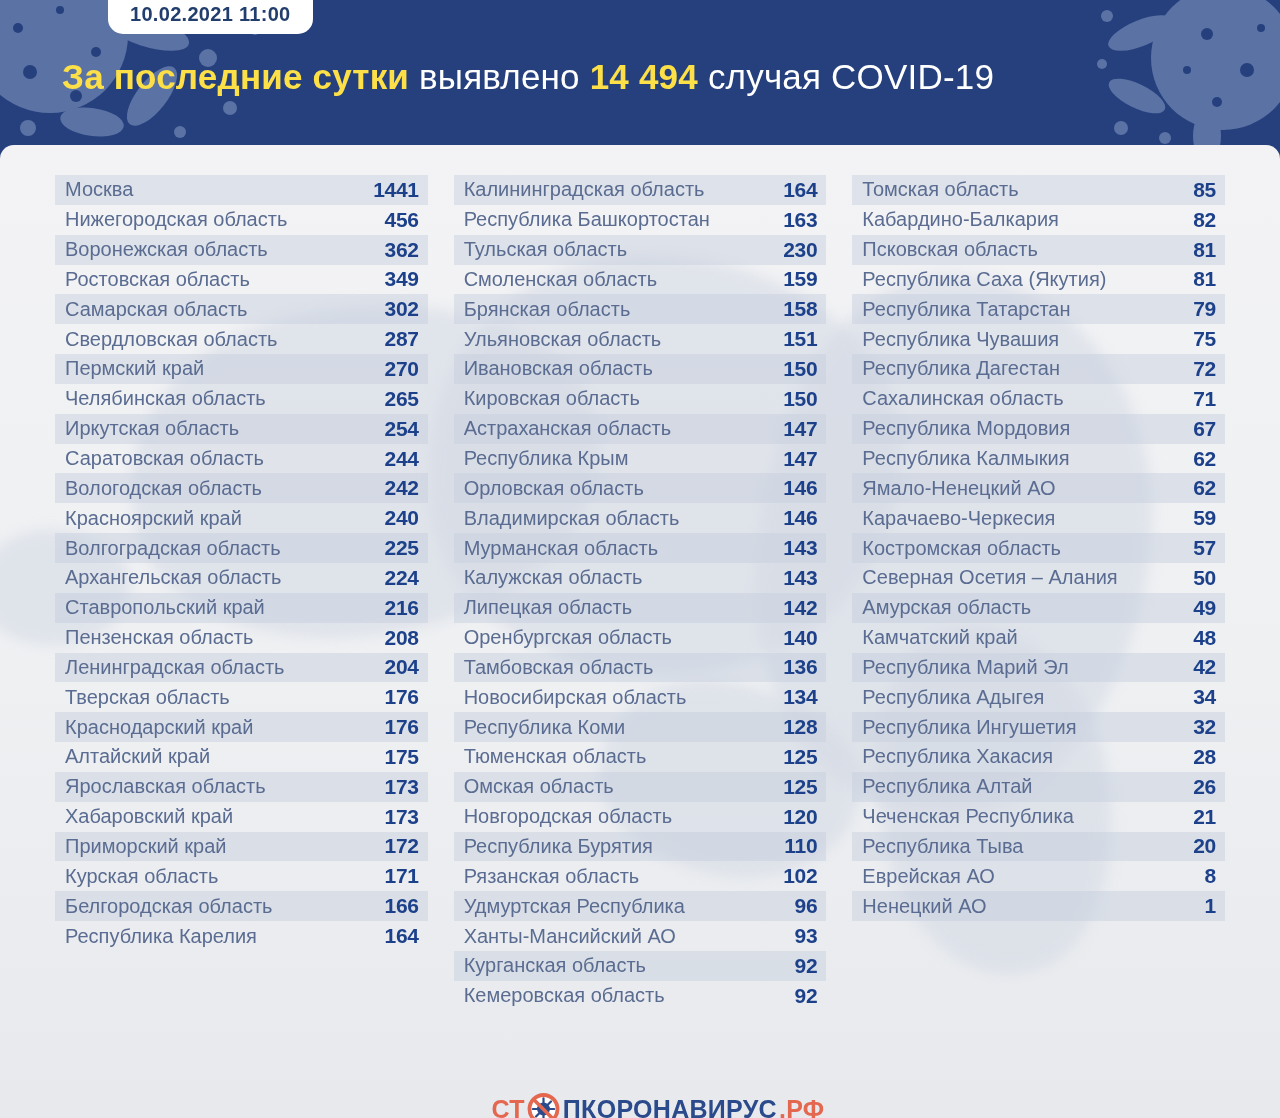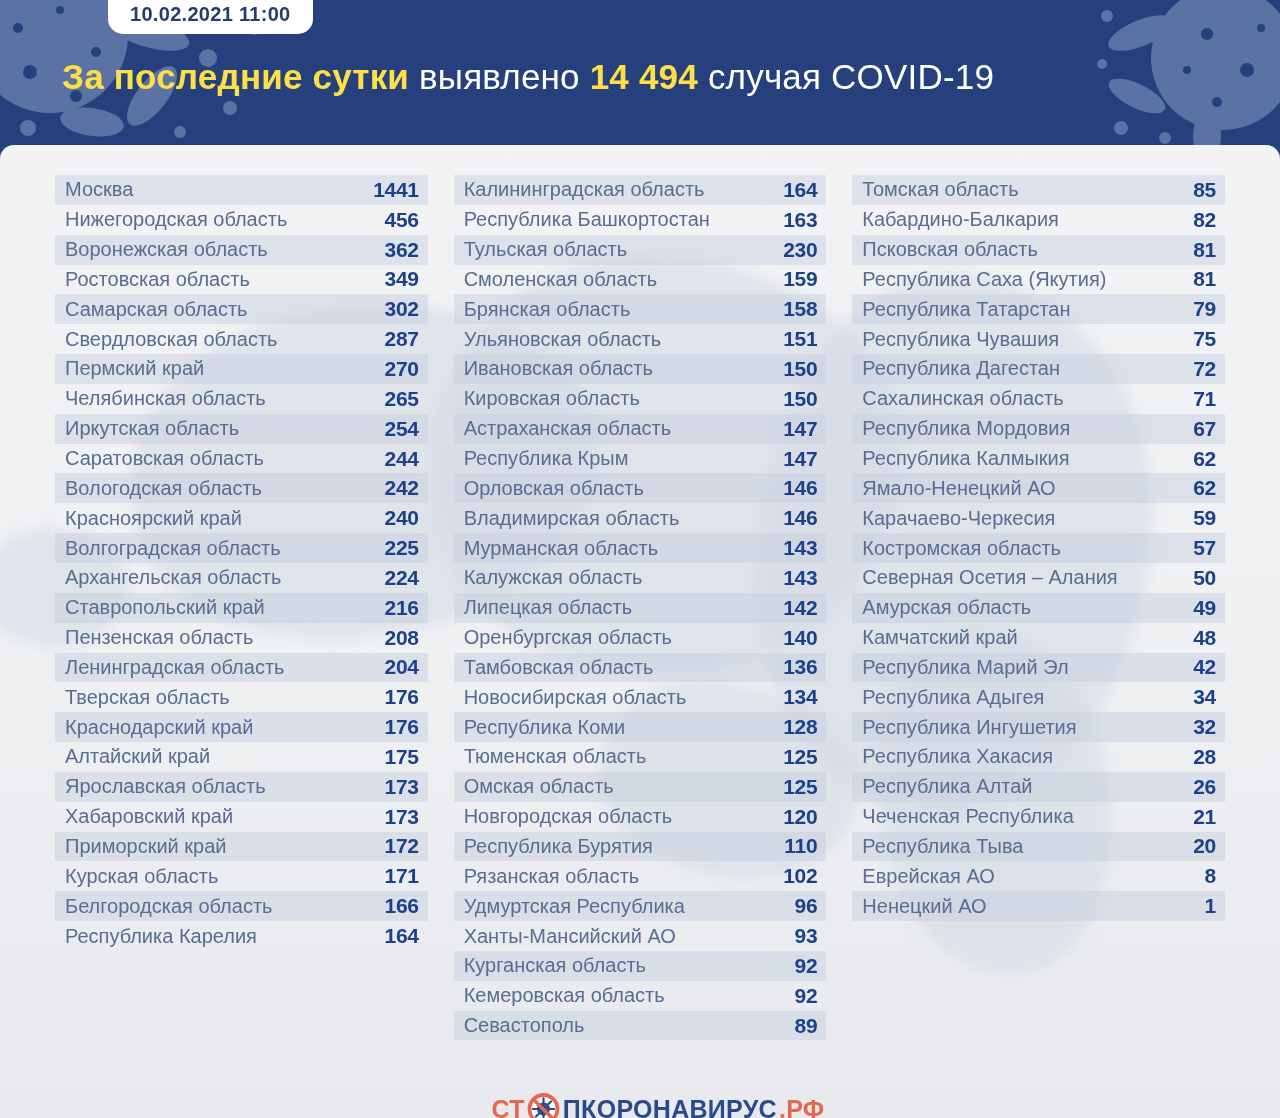--- a/index.html
+++ b/index.html
@@ -312,24 +312,20 @@
           <span class="num">93</span>
         </div>
         <div class="row">
           <span class="region">Курганская область</span>
           <span class="num">92</span>
         </div>
         <div class="row">
           <span class="region">Кемеровская область</span>
           <span class="num">92</span>
         </div>
-        <div class="row">
-          <span class="region">Севастополь</span>
-          <span class="num">89</span>
-        </div>
       </div>
     <div class="col">
         <div class="row">
           <span class="region">Томская область</span>
           <span class="num">85</span>
         </div>
         <div class="row">
           <span class="region">Кабардино-Балкария</span>
           <span class="num">82</span>
         </div>

